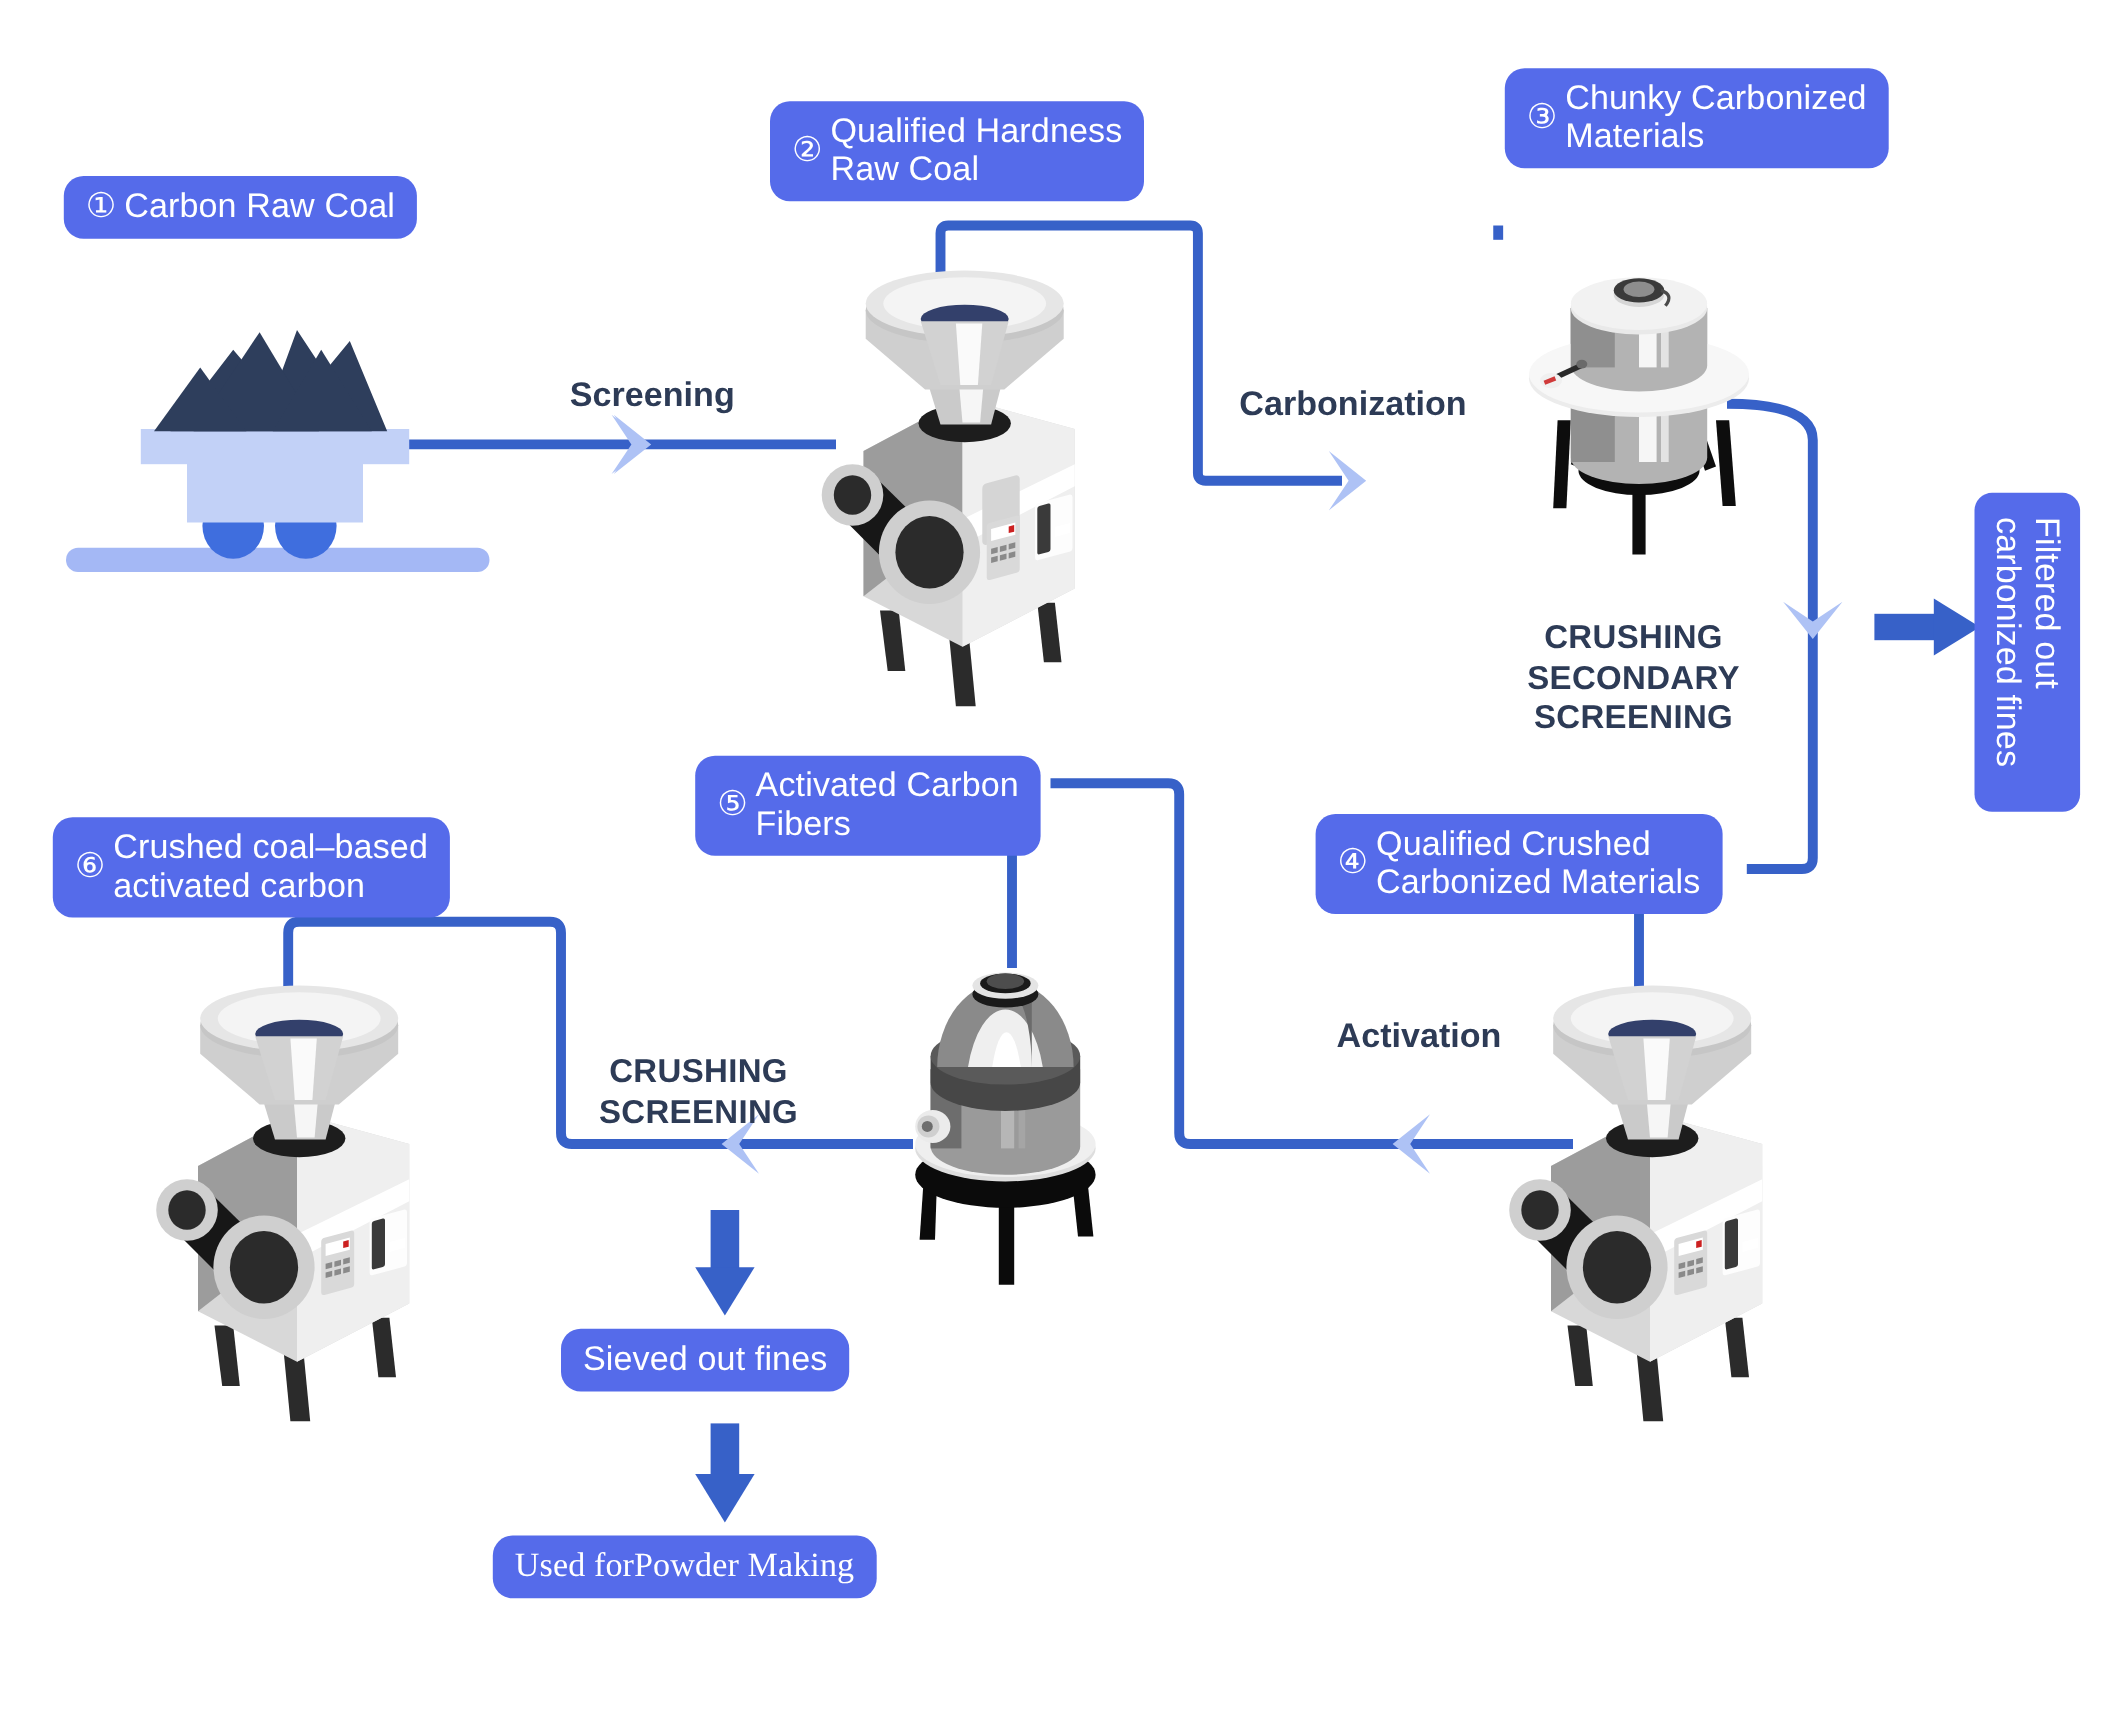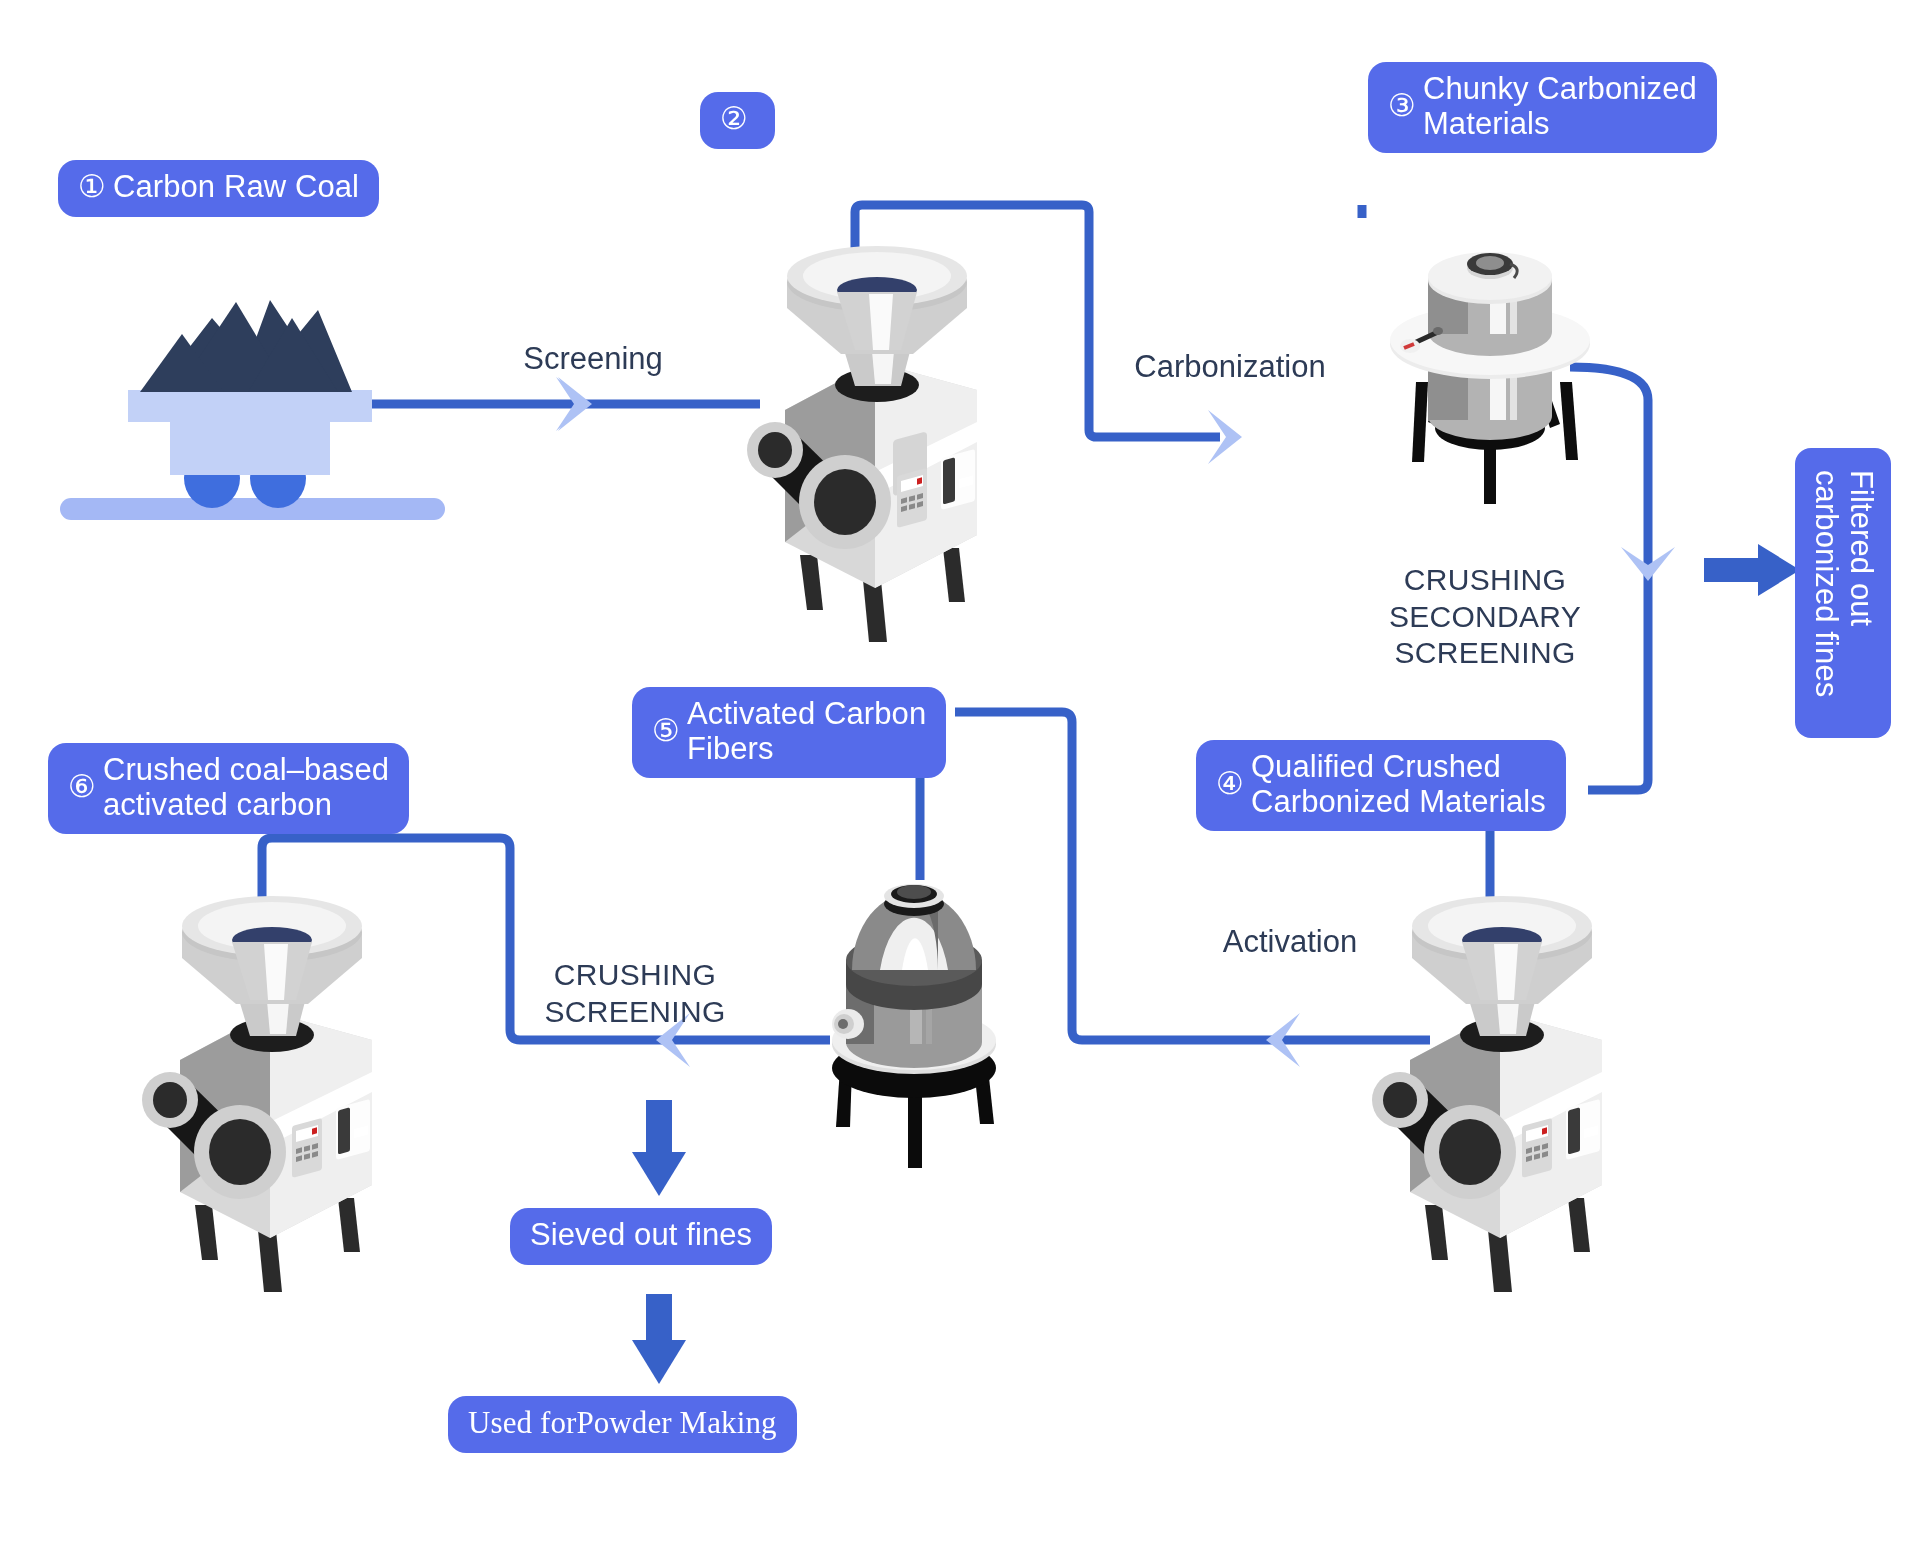--- a/index.html
+++ b/index.html
@@ -55,20 +55,21 @@
     line-height: 1.15;
     justify-content: flex-start;
   }
   .proc-label {
     position: absolute;
     color: #2d3b56;
     font-size: 31px;
     line-height: 1.22;
     white-space: pre-line;
     text-align: center;
+    font-weight: bold;
   }
   .proc-label.caps {
     font-size: 30px;
     letter-spacing: 0.3px;
     margin-top: 12px;
   }
 </style>
 </head>
 <body>
 
@@ -345,20 +346,22 @@
   <div class="proc-label caps" style="left:525px; top:945px; width:220px;">CRUSHING
 SCREENING</div>
 
   <div class="pill" style="left:58px; top:160px;">
     <span class="num">①</span>
     <span class="txt">Carbon Raw Coal</span>
   </div>
 
   <div class="pill" style="left:700px; top:92px;">
     <span class="num">②</span>
+    <span class="txt">Qualified Hardness
+Raw Coal</span>
   </div>
 
   <div class="pill" style="left:1368px; top:62px;">
     <span class="num">③</span>
     <span class="txt">Chunky Carbonized
 Materials</span>
   </div>
 
   <div class="pill" style="left:1196px; top:740px;">
     <span class="num">④</span>

